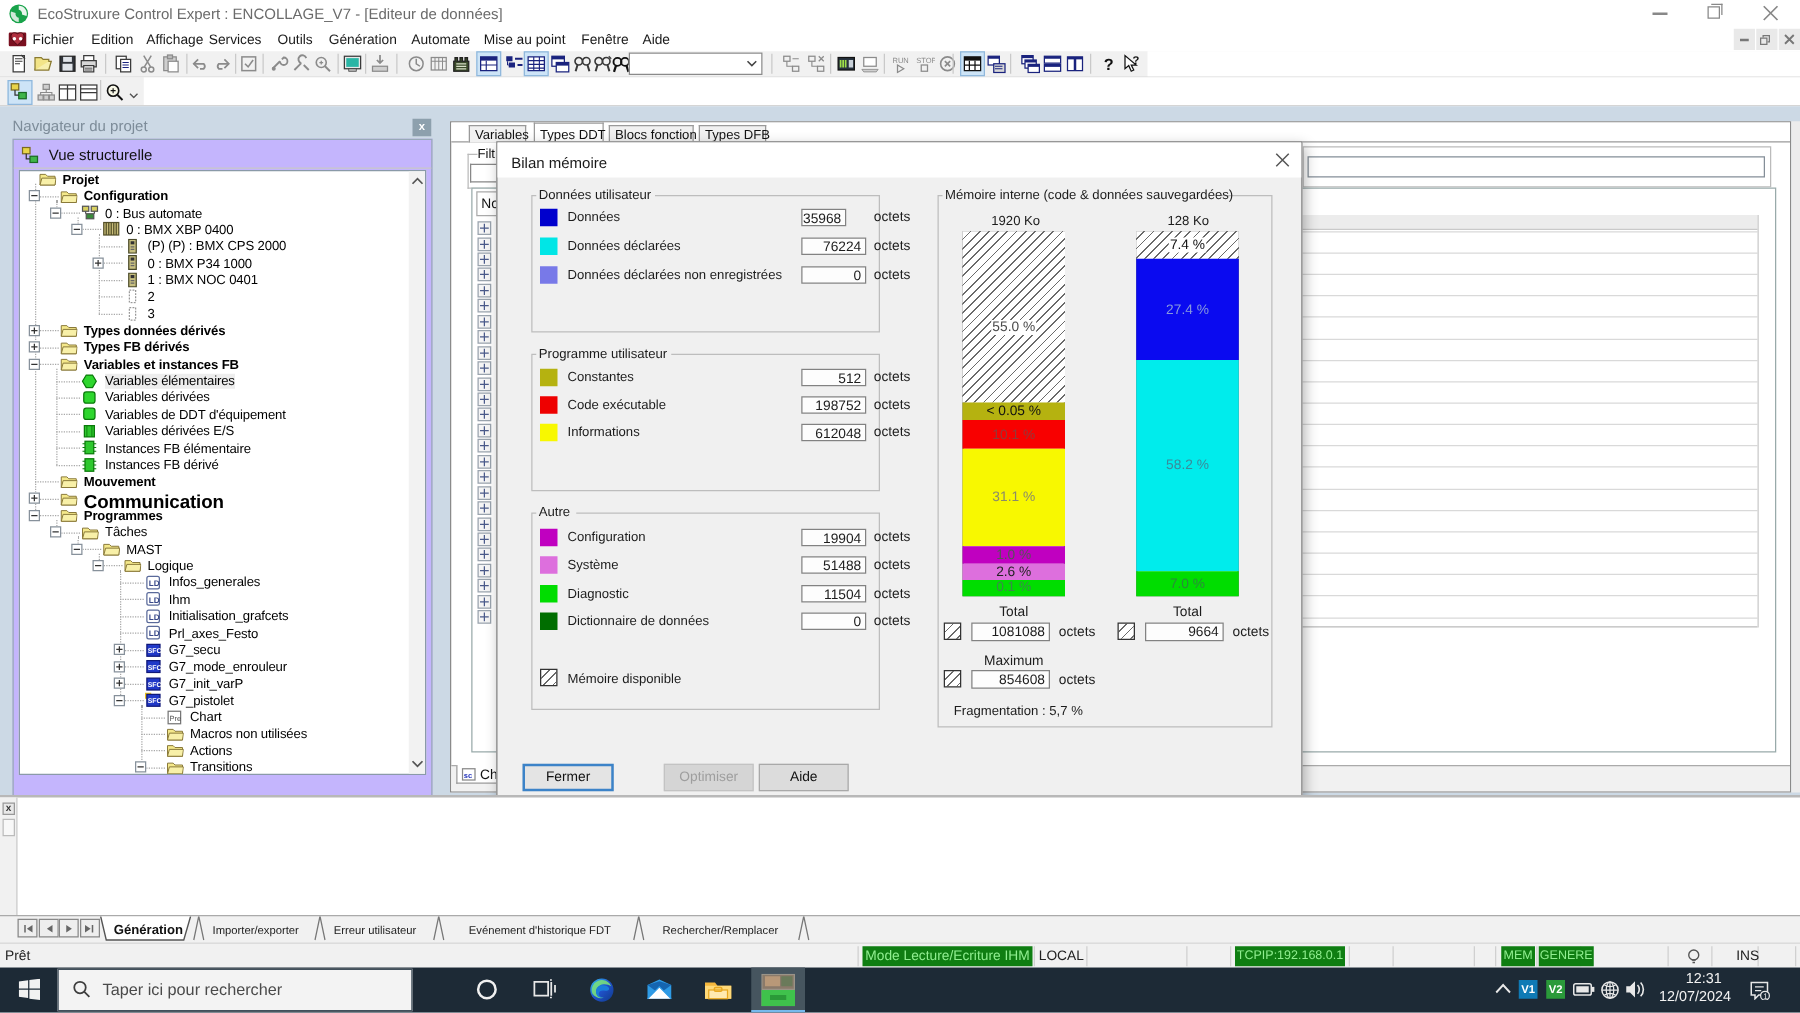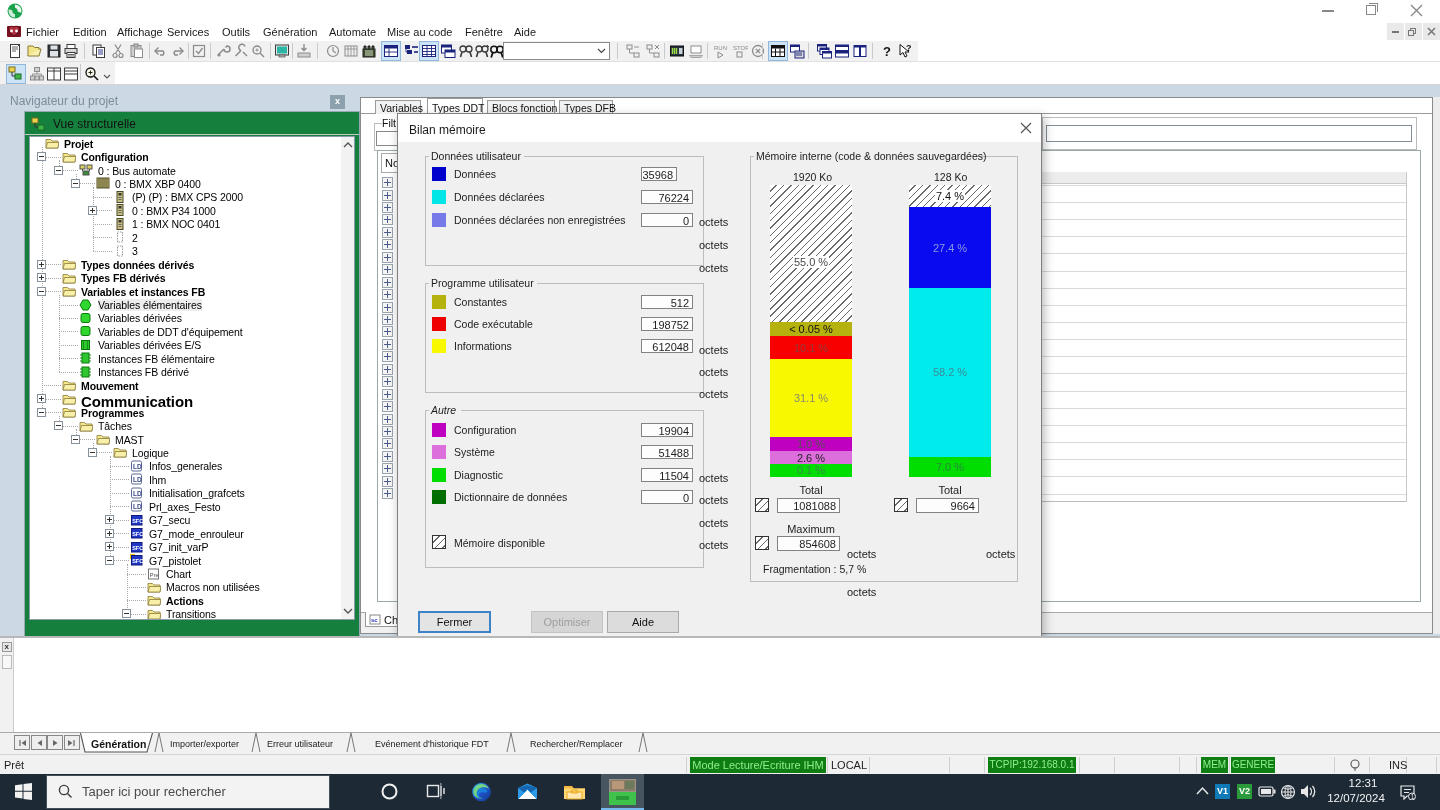--- a/index.html
+++ b/index.html
@@ -1,31 +1,32 @@
 <!DOCTYPE html>
 <html><head><meta charset="utf-8"><style>
 *{margin:0;padding:0;box-sizing:border-box;font-family:"Liberation Sans",sans-serif;-webkit-font-smoothing:antialiased;}
 html,body{width:1440px;height:810px;overflow:hidden;}
 body{position:relative;background:#fff;}
 .a{position:absolute;}
 .hatch{background:repeating-linear-gradient(135deg,#fff 0 4.2px,#6a6a6a 4.2px 5.2px);}
 .gb{border:1px solid #bdbdbd;}
 .gl{color:#1c1c1c;font-size:10.5px;line-height:13px;white-space:nowrap;}
 .inp{background:#fdfdfd;border:1px solid #828282;font-size:11px;text-align:right;padding:1px 3px 0 0;color:#1c1c1c;line-height:12px;}
-.oct{font-size:11px;color:#1c1c1c;margin-top:48px;}
+.oct{font-size:11px;color:#1c1c1c;}
 .sw{width:14px;height:14px;}
 .sep1{width:1px;background:#c9c9c9;}
 </style></head><body>
 
 <div class="a" style="left:0;top:0;width:1440px;height:22px;background:#ffffff;">
  <svg class="a" style="left:7px;top:3px" width="16" height="16">
    <circle cx="8" cy="8" r="7.5" fill="#18a34a"></circle>
    <path d="M8 1.5 A6.5 6.5 0 0 1 14.2 9.8 L10.5 8.6 A3 3 0 0 0 8 4.8 Z" fill="#e8f5ec"></path>
    <path d="M8 14.5 A6.5 6.5 0 0 1 1.8 6.2 L5.5 7.4 A3 3 0 0 0 8 11.2 Z" fill="#cfe9d8"></path>
  </svg>
+ <div class="a" style="left:30px;top:4px;font-size:12px;color:#6b6b6b;">EcoStruxure Control Expert : ENCOLLAGE_V7 - [Editeur de données]</div>
  <div class="a" style="left:1322px;top:10px;width:12px;height:1.5px;background:#888;"></div>
  <div class="a" style="left:1366px;top:5px;width:10px;height:10px;border:1.3px solid #888;"></div>
  <div class="a" style="left:1369px;top:3px;width:9px;height:9px;border-top:1.3px solid #888;border-right:1.3px solid #888;"></div>
  <svg class="a" style="left:1410px;top:4px" width="13" height="13">
       <path d="M1 1 L12 12 M12 1 L1 12" stroke="#888" stroke-width="1.4"></path>
     </svg>
 </div>
 
 <div class="a" style="left:0;top:22px;width:1440px;height:19px;background:#ffffff;">
 <svg class="a" style="left:6px;top:2px" width="16" height="15">
@@ -34,21 +35,21 @@
       <circle cx="5.5" cy="7" r="1.4" fill="#fff"></circle>
       <circle cx="10.5" cy="7" r="1.4" fill="#fff"></circle>
     </svg>
 <div class="a" style="left:26px;top:4px;font-size:11px;color:#1a1a1a;">Fichier</div>
 <div class="a" style="left:73px;top:4px;font-size:11px;color:#1a1a1a;">Edition</div>
 <div class="a" style="left:117px;top:4px;font-size:11px;color:#1a1a1a;">Affichage</div>
 <div class="a" style="left:167px;top:4px;font-size:11px;color:#1a1a1a;">Services</div>
 <div class="a" style="left:222px;top:4px;font-size:11px;color:#1a1a1a;">Outils</div>
 <div class="a" style="left:263px;top:4px;font-size:11px;color:#1a1a1a;">Génération</div>
 <div class="a" style="left:329px;top:4px;font-size:11px;color:#1a1a1a;">Automate</div>
-<div class="a" style="left:387px;top:4px;font-size:11px;color:#1a1a1a;">Mise au code</div>
+<div class="a" style="left:387px;top:4px;font-size:11px;color:#1a1a1a;">Mise au point</div>
 <div class="a" style="left:465px;top:4px;font-size:11px;color:#1a1a1a;">Fenêtre</div>
 <div class="a" style="left:514px;top:4px;font-size:11px;color:#1a1a1a;">Aide</div>
 <div class="a" style="left:1387px;top:1px;width:17px;height:17px;background:#e9e9e9;"></div>
 <div class="a" style="left:1405px;top:1px;width:17px;height:17px;background:#e9e9e9;"></div>
 <div class="a" style="left:1423px;top:1px;width:17px;height:17px;background:#e9e9e9;"></div>
 <div class="a" style="left:1392px;top:9px;width:7px;height:1.5px;background:#777;"></div>
 <div class="a" style="left:1410px;top:6px;width:6px;height:6px;border:1px solid #777;background:#e9e9e9;"></div>
 <div class="a" style="left:1408px;top:8px;width:6px;height:6px;border:1px solid #777;background:#e9e9e9;"></div>
 <svg class="a" style="left:1427px;top:5px" width="9" height="9">
       <path d="M1 1 L8 8 M8 1 L1 8" stroke="#777" stroke-width="1.5"></path>
@@ -298,21 +299,21 @@
     </svg>
 <svg class="a" style="left:103px;top:12px" width="8" height="5">
       <path d="M1 1 L4 4 L7 1" fill="none" stroke="#555" stroke-width="1.1"></path>
     </svg>
 </div>
 <div class="a" style="left:0;top:85px;width:1440px;height:551px;background:#ccd9e5;"></div>
 <div class="a" style="left:6px;top:91px;width:340px;height:540px;">
 <div class="a" style="left:4px;top:3px;font-size:12px;color:#7d8c99;">Navigateur du projet</div>
 <div class="a" style="left:324px;top:4px;width:15px;height:14px;background:#8da0ad;"></div>
 <div class="a" style="left:329px;top:5px;font-size:9px;color:#fff;font-weight:bold;">x</div>
-<div class="a" style="left:18px;top:20px;width:336px;height:532px;background:#15803d;border:1px solid #98a9b6;">
+<div class="a" style="left:4px;top:20px;width:336px;height:532px;background:#c4b5fd;border:1px solid #98a9b6;">
 <svg class="a" style="left:6px;top:5px" width="15" height="14">
         <rect x="1" y="1" width="6" height="5" fill="#e8d44a" stroke="#7a6a20"></rect>
         <rect x="7" y="8" width="6" height="5" fill="#3fb54a" stroke="#1a6a24"></rect>
         <path d="M4 6 v4 h3" fill="none" stroke="#333"></path>
       </svg>
 <div class="a" style="left:28px;top:5px;font-size:12px;color:#111;">Vue structurelle</div>
 <div class="a" style="left:0px;top:22px;width:334px;height:1px;background:#c8c8c8;"></div>
 <div class="a" style="left:4px;top:24px;width:326px;height:484px;border:1px solid #8a9aa8;background:#fff;overflow:hidden;">
 <div class="a" style="left:311px;top:0;width:13px;height:482px;background:#f2f2f2;"></div>
 <svg class="a" style="left:313px;top:4px" width="10" height="8">
@@ -575,21 +576,21 @@
 <svg class="a" style="left:116.5px;top:443.95px" width="14" height="12">
           <path d="M1 11 V2.5 H5.5 L7 4 H13 V11 Z" fill="#f4e88a" stroke="#8a7a3a" stroke-width="0.8"></path>
           <path d="M1 11 L2.5 5.5 H13.8 L13 11 Z" fill="#f8f0a8" stroke="#8a7a3a" stroke-width="0.8"></path>
         </svg>
 <div class="a" style="left:136.0px;top:444.4px;font-size:10.5px;letter-spacing:-0.1px;font-weight:normal;color:#000;white-space:nowrap;">Macros non utilisées</div>
 <div class="a" style="left:96.5px;top:463.4px;width:19.5px;height:1px;border-top:1px dotted #a8a8a8;"></div>
 <svg class="a" style="left:116.5px;top:457.4px" width="14" height="12">
           <path d="M1 11 V2.5 H5.5 L7 4 H13 V11 Z" fill="#f4e88a" stroke="#8a7a3a" stroke-width="0.8"></path>
           <path d="M1 11 L2.5 5.5 H13.8 L13 11 Z" fill="#f8f0a8" stroke="#8a7a3a" stroke-width="0.8"></path>
         </svg>
-<div class="a" style="left:136.0px;top:457.9px;font-size:10.5px;letter-spacing:-0.1px;font-weight:bold;color:#000;white-space:nowrap;">Actions</div>
+<div class="a" style="left:136.0px;top:457.9px;font-size:10.5px;letter-spacing:-0.1px;font-weight:normal;color:#000;white-space:nowrap;">Actions</div>
 <div class="a" style="left:96.5px;top:476.9px;width:19.5px;height:1px;border-top:1px dotted #a8a8a8;"></div>
 <div class="a" style="left:92.0px;top:472.4px;width:9px;height:9px;background:#fff;border:1px solid #87919b;"></div>
 <div class="a" style="left:94.0px;top:476.4px;width:5px;height:1px;background:#333;"></div>
 <svg class="a" style="left:116.5px;top:470.85px" width="14" height="12">
           <path d="M1 11 V2.5 H5.5 L7 4 H13 V11 Z" fill="#f4e88a" stroke="#8a7a3a" stroke-width="0.8"></path>
           <path d="M1 11 L2.5 5.5 H13.8 L13 11 Z" fill="#f8f0a8" stroke="#8a7a3a" stroke-width="0.8"></path>
         </svg>
 <div class="a" style="left:136.0px;top:471.4px;font-size:10.5px;letter-spacing:-0.1px;font-weight:normal;color:#000;white-space:nowrap;">Transitions</div>
 </div>
 </div>
@@ -750,21 +751,21 @@
 <div class="a oct" style="left:301px;top:182px;">octets</div>
 <div class="a sw" style="left:34px;top:203px;background:#ee0000;"></div>
 <div class="a gl" style="left:56px;top:204px;">Code exécutable</div>
 <div class="a inp" style="left:243px;top:203px;width:52px;height:14px;">198752</div>
 <div class="a oct" style="left:301px;top:204px;">octets</div>
 <div class="a sw" style="left:34px;top:225px;background:#f8f800;"></div>
 <div class="a gl" style="left:56px;top:226px;">Informations</div>
 <div class="a inp" style="left:243px;top:225px;width:52px;height:14px;">612048</div>
 <div class="a oct" style="left:301px;top:226px;">octets</div>
 <div class="a gb" style="left:27px;top:296px;width:279px;height:158px;"></div>
-    <div class="a" style="left:31px;top:290px;width:32px;height:12px;background:#f0f0f0;font-size:10.5px;color:#1c1c1c;padding-left:2px;white-space:nowrap;font-style:italic;">Autre</div>
+    <div class="a" style="left:31px;top:290px;width:32px;height:12px;background:#f0f0f0;font-size:10.5px;color:#1c1c1c;padding-left:2px;white-space:nowrap;">Autre</div>
 <div class="a sw" style="left:34px;top:309px;background:#c000c0;"></div>
 <div class="a gl" style="left:56px;top:310px;">Configuration</div>
 <div class="a inp" style="left:243px;top:309px;width:52px;height:14px;">19904</div>
 <div class="a oct" style="left:301px;top:310px;">octets</div>
 <div class="a sw" style="left:34px;top:331px;background:#dd6fdd;"></div>
 <div class="a gl" style="left:56px;top:332px;">Système</div>
 <div class="a inp" style="left:243px;top:331px;width:52px;height:14px;">51488</div>
 <div class="a oct" style="left:301px;top:332px;">octets</div>
 <div class="a sw" style="left:34px;top:354px;background:#00dd00;"></div>
 <div class="a gl" style="left:56px;top:355px;">Diagnostic</div>

